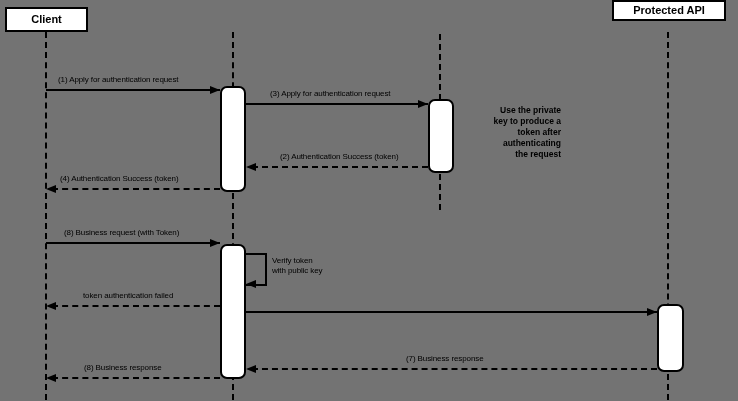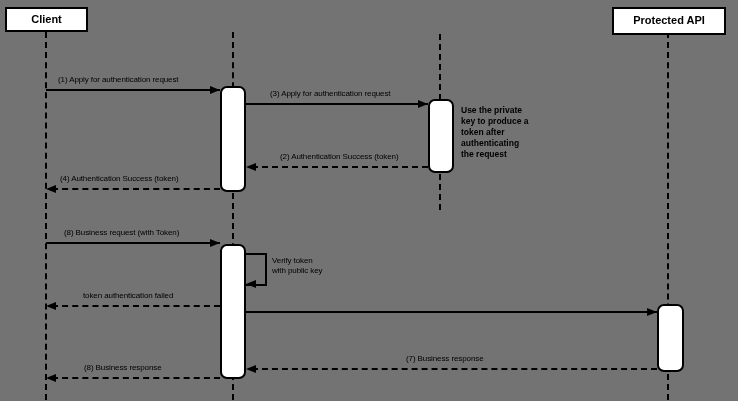--- a/index.html
+++ b/index.html
@@ -19,36 +19,36 @@
   .msg-line.dashed { border-top-style:dashed; }
   .arrow-right { position:absolute; width:0; height:0; z-index:6;
     border-top:4px solid transparent; border-bottom:4px solid transparent; border-left:10px solid #000; }
   .arrow-left { position:absolute; width:0; height:0; z-index:6;
     border-top:4px solid transparent; border-bottom:4px solid transparent; border-right:10px solid #000; }
   .msg-label { position:absolute; font-size:8px; font-weight:normal; color:#000;
     white-space:nowrap; letter-spacing:-0.1px; z-index:7; }
   .self-loop { position:absolute; border:2px solid #000; border-left:none; background:transparent; z-index:5; }
   .multiline { white-space:pre-line; line-height:1.3; }
   .note-text { position:absolute; font-size:8.5px; font-weight:bold; color:#000;
-    white-space:pre-line; line-height:1.3; z-index:7; }
+    white-space:pre-line; line-height:1.3; z-index:7;text-align:right; }
 </style>
 </head>
 <body>
 
 <div class="canvas">
 
   <div class="lifeline" style="left:45px; top:32px; height:368px"></div>
   <div class="lifeline" style="left:232px; top:32px; height:368px"></div>
   <div class="lifeline" style="left:439px; top:34px; height:176px"></div>
   <div class="lifeline" style="left:667px; top:32px; height:368px"></div>
 
   <div class="participant" style="left:5px; top:7px; width:83px; height:25px">
     <span>Client</span>
   </div>
-  <div class="participant" style="left:612px; top:7px; width:114px; height:28px">
+  <div class="participant" style="left:612px; top:0; width:114px; height:21px">
     <span>Protected API</span>
   </div>
 
   <div class="activation" style="left:220px; top:86px; width:26px; height:106px"></div>
   <div class="activation" style="left:428px; top:99px; width:26px; height:74px"></div>
   <div class="activation" style="left:220px; top:244px; width:26px; height:135px"></div>
   <div class="activation" style="left:657px; top:304px; width:27px; height:68px"></div>
 
   <div class="note-text" style="left:461px; top:105px; width:100px">Use the private
 key to produce a

